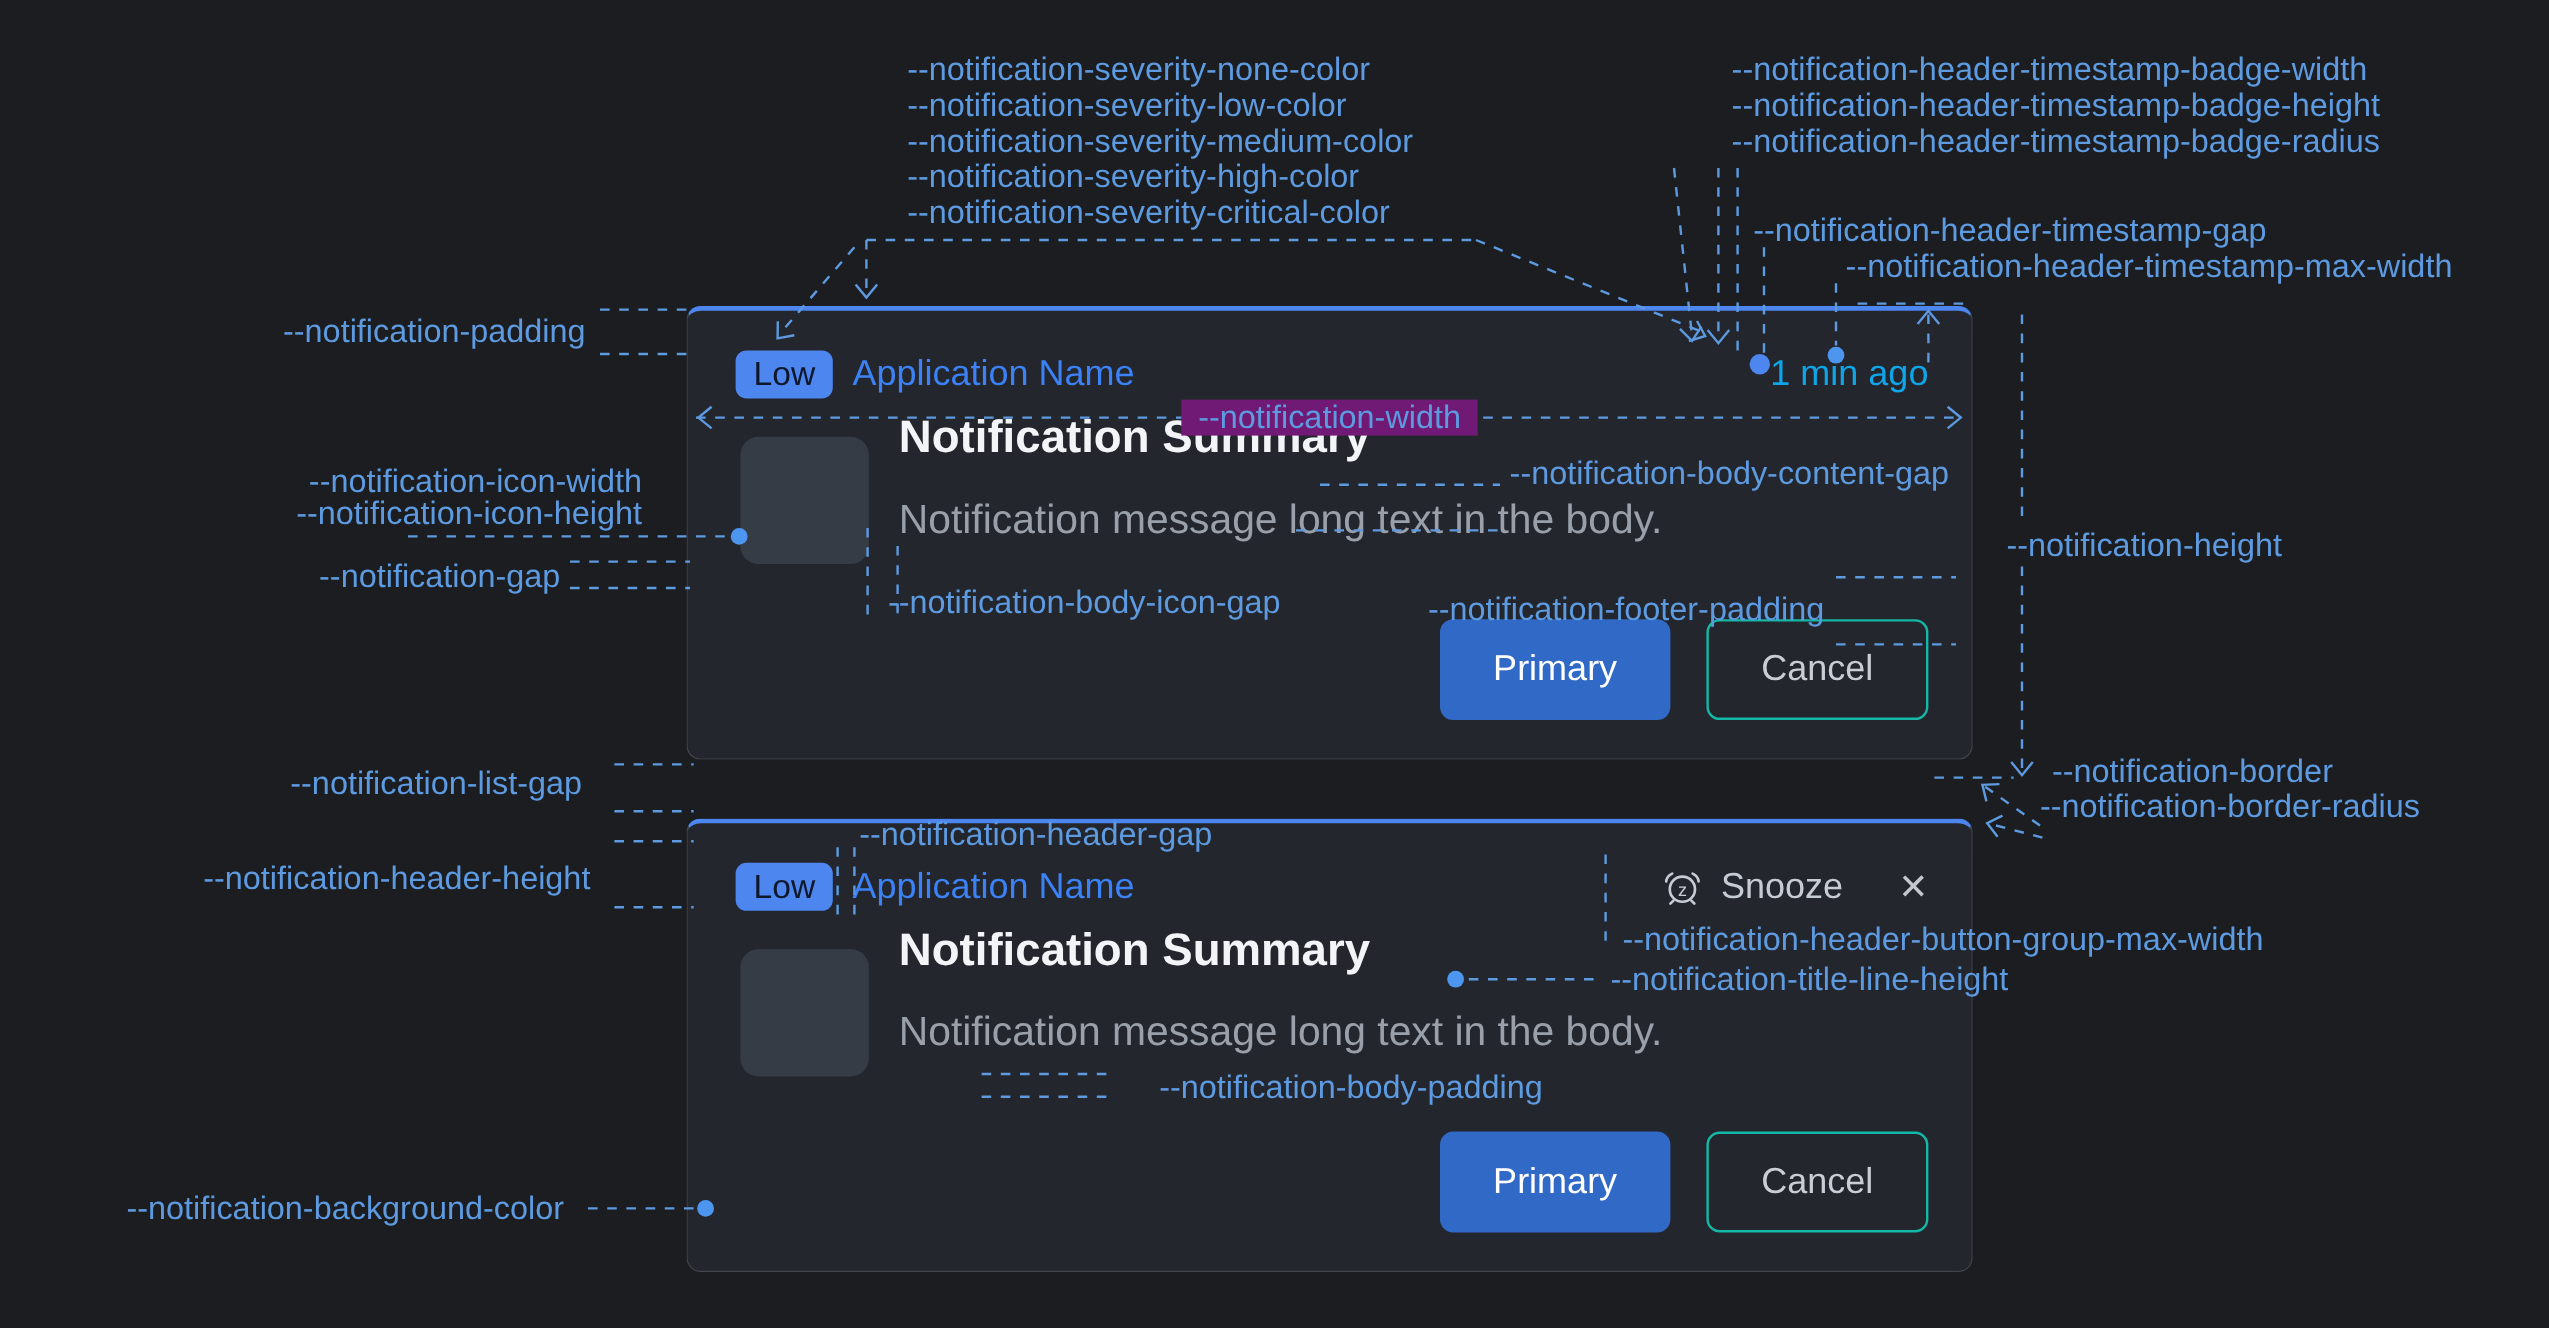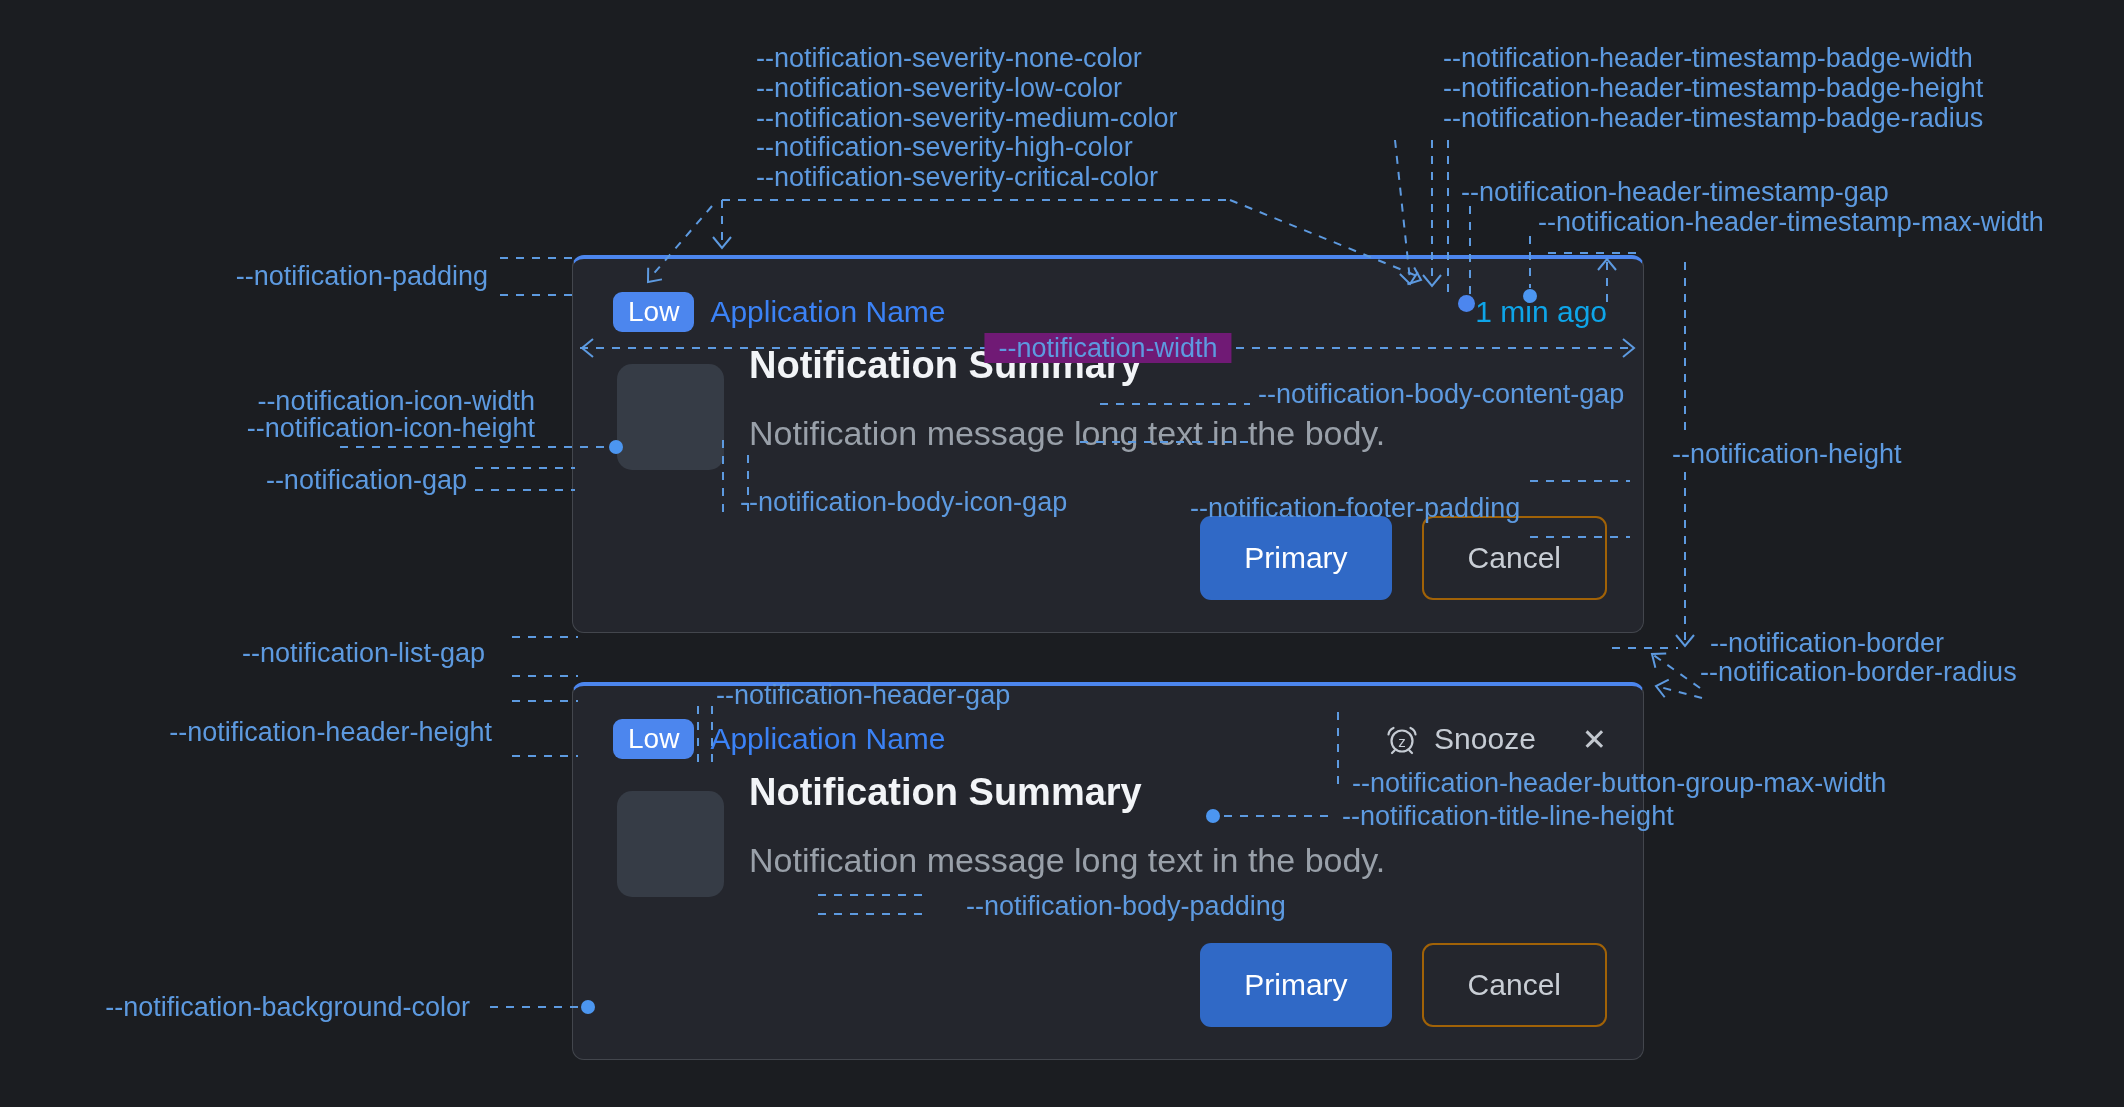--- a/index.html
+++ b/index.html
@@ -25,21 +25,21 @@
   .card{
     position:absolute;left:572px;width:1072px;height:378px;
     background:#24262d;border:1px solid #43464d;border-top:4px solid #4c86ee;
     border-radius:12px;box-sizing:border-box;z-index:2;
   }
   .card-header{
     position:absolute;left:40px;right:36px;top:30px;height:46px;
     display:flex;align-items:center;
   }
   .severity-badge{
-    background:#4c86ee;color:#ffffff;font-size:28px;font-weight:400;
+    background:#4c86ee;color:#0f172a;font-size:28px;font-weight:400;
     padding:4px 15px;border-radius:9px;flex:0 0 auto;
   }
   .app-name{color:#3b82f6;font-size:30px;margin-left:16px;flex:0 0 auto;}
   .header-spacer{flex:1 1 auto;}
   .timestamp{display:flex;align-items:flex-start;gap:0;color:#0ea5e9;font-size:30px;}
   .ts-dot{width:17px;height:17px;border-radius:50%;background:#4c86ee;}
   .snooze-group{display:flex;align-items:center;gap:14px;color:#c6ccd4;font-size:30px;cursor:default;}
   .close-btn{color:#c3c8cf;font-size:30px;margin-left:46px;}
   .icon-box{
     position:absolute;left:44px;top:105px;width:107px;height:106px;
@@ -48,21 +48,21 @@
   .card-content{position:absolute;left:176px;top:84px;right:40px;}
   .card-title{color:#f2f4f7;font-size:38px;font-weight:700;line-height:44px;}
   .card-message{color:#99a0a9;font-size:34px;line-height:40px;margin-top:26px;}
   .card-footer{position:absolute;right:36px;bottom:32px;display:flex;gap:30px;}
   .btn{
     height:84px;border-radius:11px;font-size:30px;display:flex;align-items:center;
     justify-content:center;padding:0 44px;box-sizing:border-box;
     font-family:"Liberation Sans", sans-serif;
   }
   .btn-primary{background:#3069c6;color:#ffffff;border:none;}
-  .btn-cancel{background:transparent;color:#c9ced5;border:2px solid #a16207;}
+  .btn-cancel{background:transparent;color:#c9ced5;border:2px solid #14b8a6;}
   .snooze-icon svg{display:block;}
 </style>
 </head>
 <body>
 
 <div id="stage">
 
   <svg id="overlay" width="2124" height="1107" viewBox="0 0 2124 1107">
 
     <path class="dash" d="M722 200 H1230"></path>

